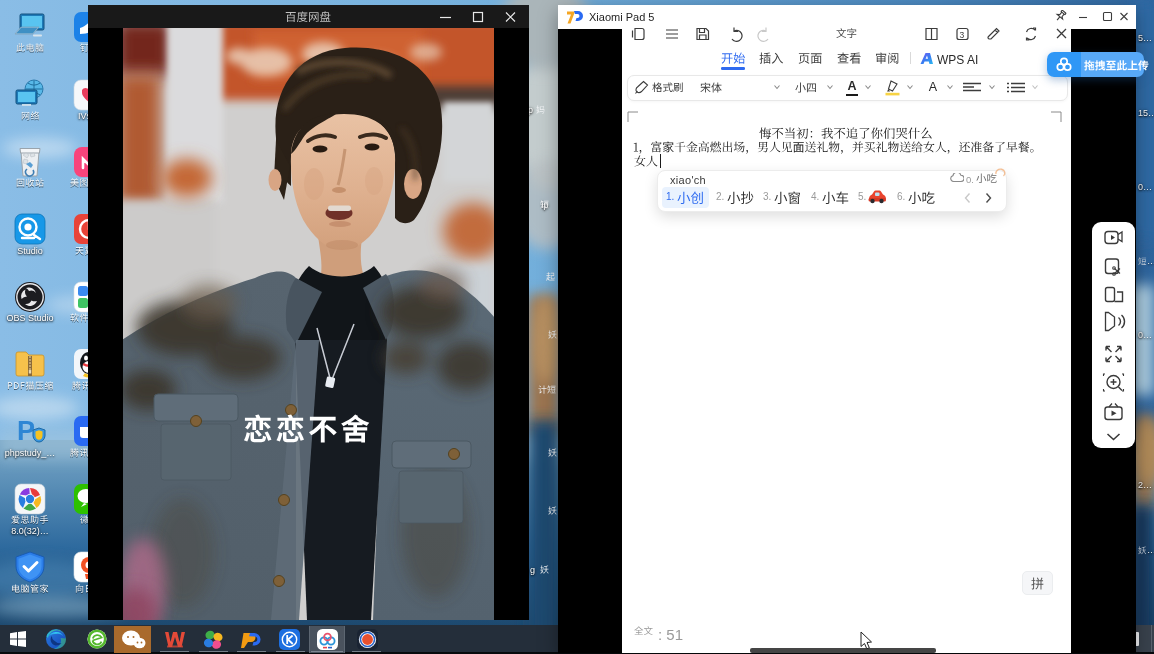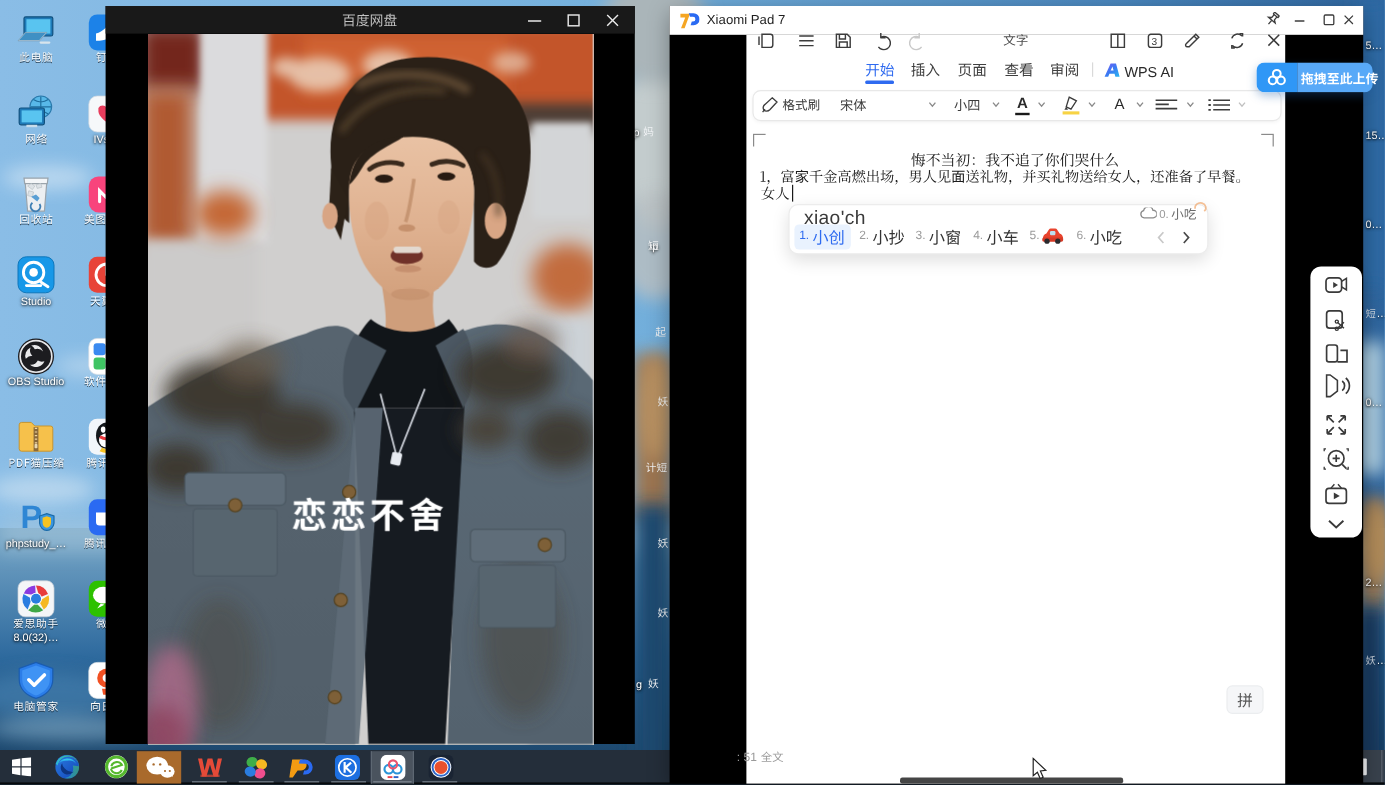--- a/index.html
+++ b/index.html
@@ -776,21 +776,21 @@
         <use href="#gb4E0D" x="2203"></use>
         <use href="#gb820D" x="3305"></use>
       </g>
     </svg>
 <div class="abs" style="left:558px;top:5px;width:578px;height:648px;background:#000;box-shadow:0 6px 18px rgba(0,0,0,.35)"></div>
 <div class="abs" style="left:558px;top:5px;width:578px;height:24px;background:#fff"></div>
 <svg class="abs" style="left:566px;top:10px" width="17" height="15" viewBox="0 0 17 15">
 <path d="M1 1.5 h8 l-4.5 12 h-3 l3.5-9 h-4 z" fill="#f5a623"></path>
 <path d="M8 1 h4 a5 5 0 0 1 0 10 h-2.5 l1-3 h1 a2 2 0 0 0 0-4 h-2.5 z" fill="#2a6af2"></path>
 </svg>
-<div class="abs" style="left:589px;top:11px;font-size:11px;color:#1f1f1f">Xiaomi Pad 7</div>
+<div class="abs" style="left:589px;top:11px;font-size:11px;color:#1f1f1f">Xiaomi Pad 5</div>
 <svg class="abs" style="left:1052px;top:10px" width="76" height="14" viewBox="0 0 76 14">
 <g stroke="#3d3d3d" stroke-width="1.1" fill="none">
 <g transform="rotate(40 8 6.5)">
 <rect x="5.6" y="0.2" width="5" height="1.8" rx=".5"></rect>
 <path d="M6.6 2 v3.2 l-2.1 1.6 h7.2 l-2.1-1.6 V2"></path>
 <path d="M8.1 7 v4.2"></path>
 </g>
 <path d="M27 7.5 h8"></path>
 <rect x="51.5" y="2.5" width="8" height="8" rx="1"></rect>
 <path d="M68.5 3 l7 7 M75.5 3 l-7 7"></path>
@@ -990,21 +990,21 @@
       </g>
     </svg>
 <svg class="tr " style="left:634.0px;top:154.9px" width="26" height="18">
       <g fill="#1c1c1c" transform="translate(0,10.56) scale(0.012000,-0.012000)">
         <use href="#gs5973" x="0"></use>
         <use href="#gs4EBA" x="1000"></use>
       </g>
     </svg>
 <div class="abs" style="left:659.5px;top:154px;width:1.3px;height:14px;background:#1a1a1a"></div>
 <div class="abs" style="left:657px;top:170px;width:350px;height:42px;background:#fff;border:1px solid #ececec;border-radius:8px;box-shadow:0 5px 14px rgba(0,0,0,.13)"></div>
-<div class="abs" style="left:670px;top:174px;font-size:16px;color:#3a3a3a;letter-spacing:.3px">xiao'ch</div>
+<div class="abs" style="left:670px;top:174px;font-size:11px;color:#3a3a3a;letter-spacing:.3px">xiao'ch</div>
 <svg class="abs" style="left:950px;top:173px" width="14" height="10" viewBox="0 0 14 10">
 <path d="M3.5 8.5 a3 3 0 0 1-.5-5.9 a4 4 0 0 1 7.8-.4 a2.8 2.8 0 0 1 .2 6.3 z" stroke="#8a8a8a" stroke-width="1.1" fill="none"></path>
 </svg>
 <div class="abs" style="left:966px;top:174px;font-size:9.5px;color:#9a9a9a">0.</div>
 <svg class="tr " style="left:976.0px;top:173.3px" width="23" height="16">
       <g fill="#6a6a6a" transform="translate(0,9.24) scale(0.010500,-0.010500)">
         <use href="#gs5C0F" x="0"></use>
         <use href="#gs5403" x="1000"></use>
       </g>
     </svg>
@@ -1066,21 +1066,21 @@
       <g fill="#555555" transform="translate(0,11.44) scale(0.013000,-0.013000)">
         <use href="#gs62FC" x="0"></use>
       </g>
     </svg>
 <svg class="tr " style="left:634.0px;top:625.6px" width="21" height="15">
       <g fill="#9a9a9a" transform="translate(0,8.36) scale(0.009500,-0.009500)">
         <use href="#gs5168" x="0"></use>
         <use href="#gs6587" x="1000"></use>
       </g>
     </svg>
-<div class="abs" style="left:614px;top:626px;font-size:10px;color:#9a9a9a">: 51</div>
+<div class="abs" style="left:658px;top:626px;font-size:15px;color:#9a9a9a">: 51</div>
 <div class="abs" style="left:750px;top:648px;width:186px;height:5px;background:#454545;border-radius:2px"></div>
 <svg class="abs" style="left:860px;top:631px" width="13" height="19" viewBox="0 0 13 19">
 <path d="M1 1 L1 15.5 L4.5 12.5 L6.8 17.8 L9.3 16.7 L7 11.5 L11.5 11 Z" fill="#fff" stroke="#222" stroke-width="1"></path>
 </svg>
 <div class="abs" style="left:1047px;top:52px;width:97px;height:25px;border-radius:7px;box-shadow:0 3px 8px rgba(30,90,160,.35);overflow:hidden">
 <div style="position:absolute;left:0;top:0;width:34px;height:25px;background:#2f97f6"></div>
 <div style="position:absolute;left:34px;top:0;width:63px;height:25px;background:#58a9f8"></div>
 <svg style="position:absolute;left:7px;top:3px" width="20" height="19" viewBox="0 0 20 19">
 <circle cx="6.5" cy="12" r="3.2" fill="none" stroke="#fff" stroke-width="1.7"></circle>
 <circle cx="13.5" cy="12" r="3.2" fill="none" stroke="#fff" stroke-width="1.7"></circle>

